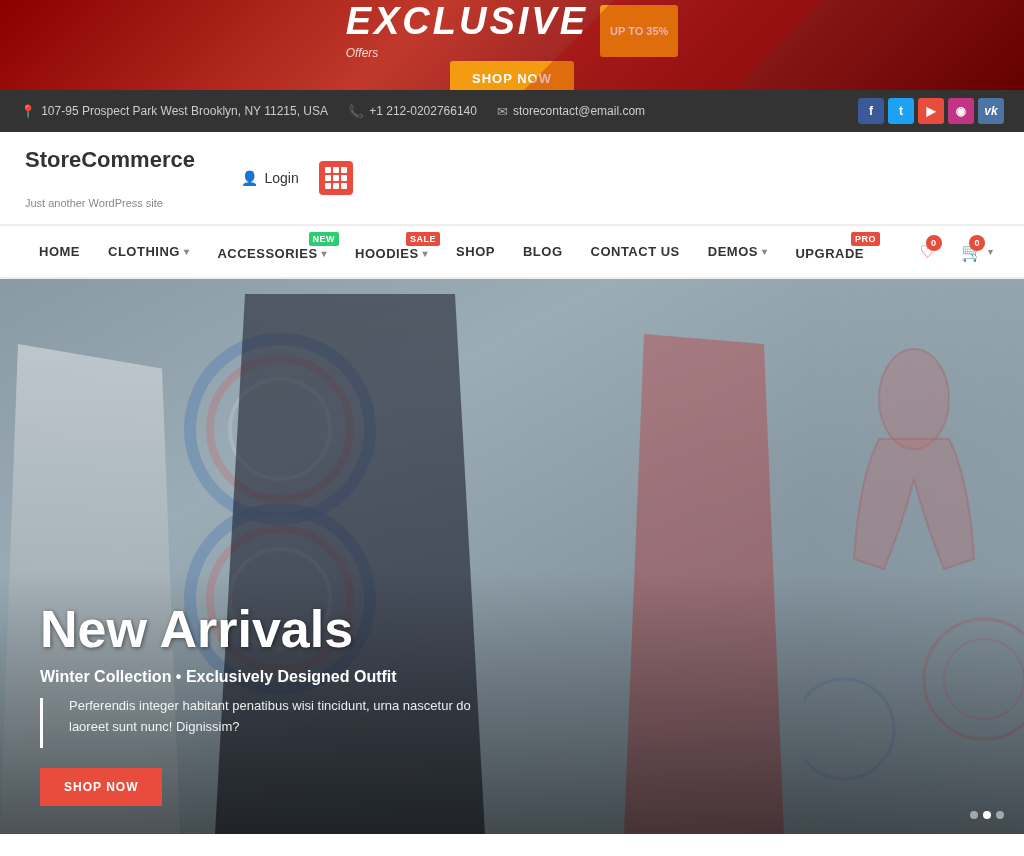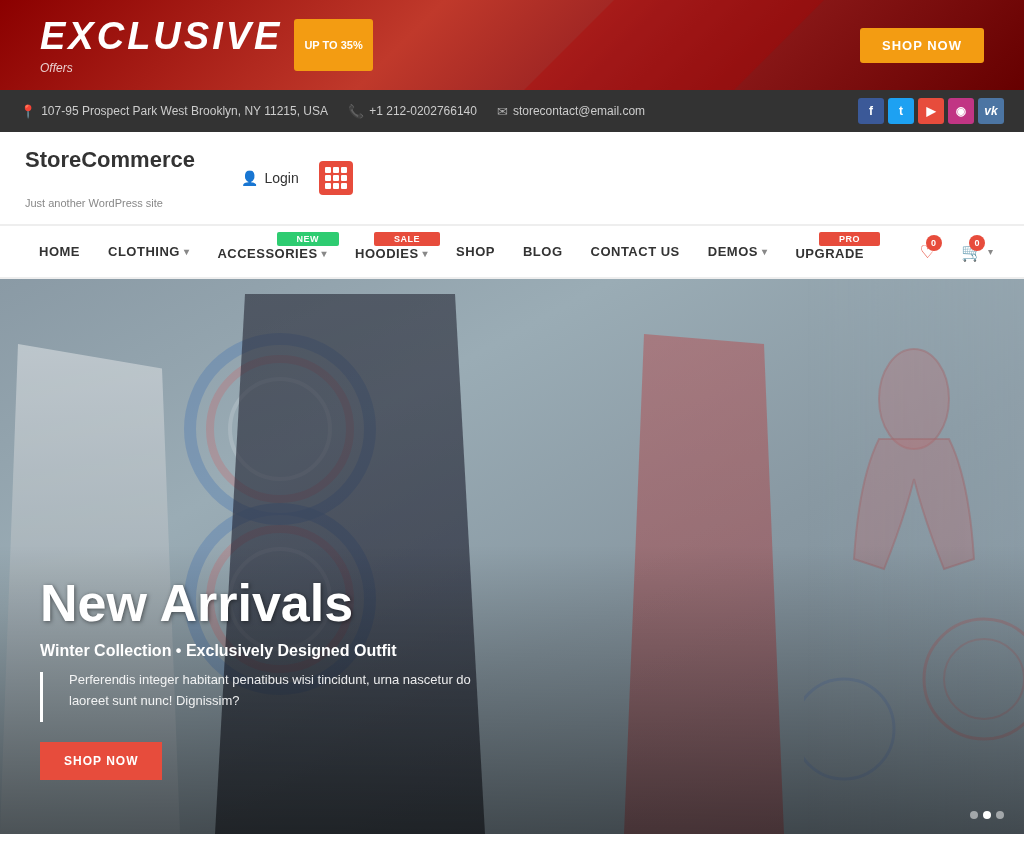--- a/index.html
+++ b/index.html
@@ -8,20 +8,21 @@
     
     .top-banner {
       background: linear-gradient(135deg, #8B0000 0%, #c0392b 40%, #922 60%, #600 100%);
       height: 90px;
       display: flex;
       align-items: center;
       justify-content: space-between;
       padding: 0 40px;
       position: relative;
       overflow: hidden;
+      flex-direction: column;
     }
     .top-banner::before {
       content: '';
       position: absolute;
       right: 200px;
       top: 0;
       width: 300px;
       height: 100%;
       background: rgba(180,0,0,0.3);
       clip-path: polygon(30% 0%, 100% 0%, 70% 100%, 0% 100%);
@@ -212,21 +213,21 @@
       display: flex;
       align-items: center;
       gap: 4px;
       position: relative;
       text-transform: uppercase;
       letter-spacing: 0.5px;
     }
     .nav-badge {
       font-size: 9px;
       font-weight: bold;
-      padding: 2px 20px;
+      padding: 2px 4px;
       border-radius: 2px;
       position: absolute;
       top: 6px;
       right: 2px;
       color: white;
     }
     .badge-new { background: #2ecc71; }
     .badge-sale { background: #e74c3c; }
     .badge-pro { background: #e74c3c; }
     .nav-arrow {
@@ -270,21 +271,21 @@
       height: 555px;
       background: #b0b8c0;
       overflow: hidden;
     }
 
     .hero-overlay {
       position: absolute;
       bottom: 0;
       left: 0;
       width: 100%;
-      padding: 30px 40px 54px;
+      padding: 30px 40px 28px;
       background: linear-gradient(to top, rgba(0,0,0,0.5) 0%, transparent 100%);
     }
     .hero-title {
       font-size: 52px;
       font-weight: bold;
       color: white;
       line-height: 1.1;
       margin-bottom: 10px;
       text-shadow: 1px 1px 4px rgba(0,0,0,0.5);
     }

